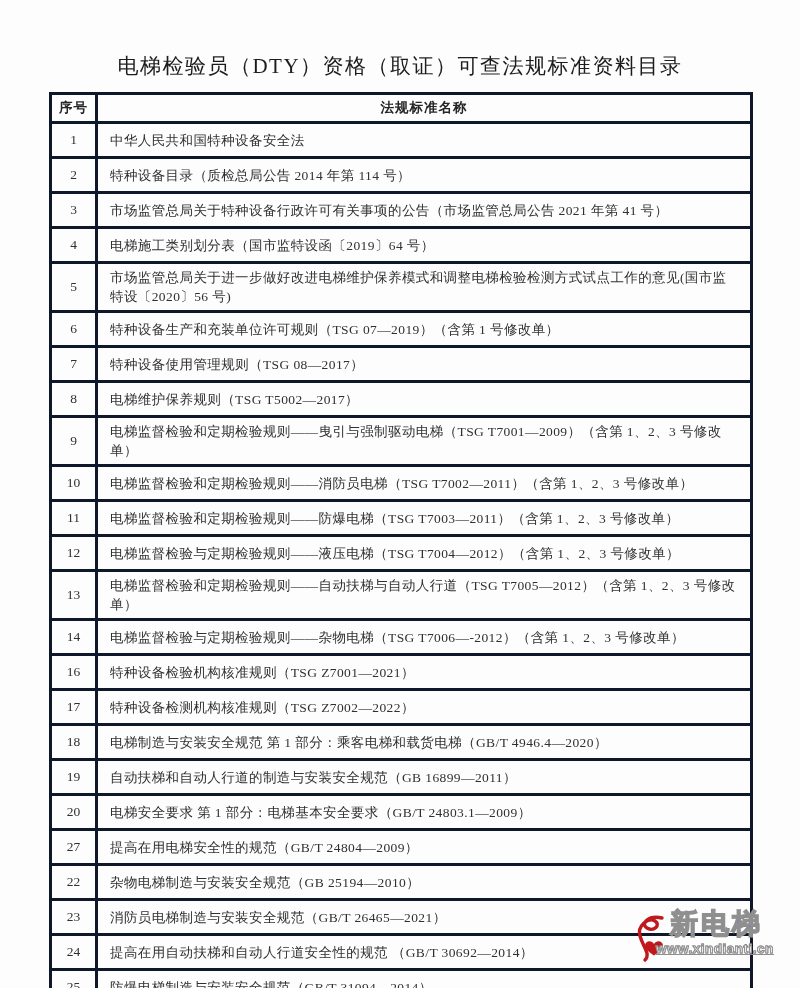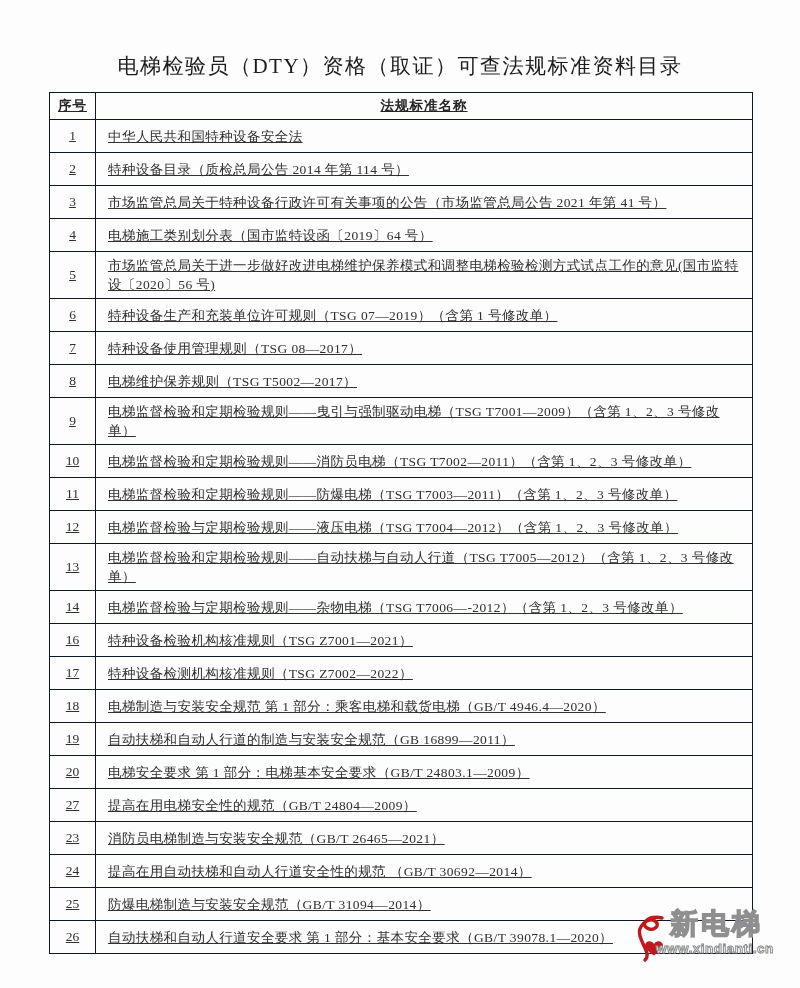--- a/index.html
+++ b/index.html
@@ -29,24 +29,23 @@
   }
   table.doc-table {
     position: absolute;
     left: 49px;
     top: 92px;
     width: 704px;
     border-collapse: collapse;
     table-layout: fixed;
   }
   .doc-table th, .doc-table td {
-    border: 1px solid #0f172a;
+    border: 3px solid #0f172a;
     font-size: 13.5px;
     color: #303030;
-    text-decoration: underline;
   }
   .doc-table col.col-no   { width: 46px; }
   .doc-table th {
     height: 24px;
     font-weight: bold;
     text-align: center;
     color: #262626;
     letter-spacing: 1px;
   }
   .doc-table td.cell-no {
@@ -193,20 +192,24 @@
       </tr>
       <tr>
         <td class="cell-no">20</td>
         <td class="cell-name">电梯安全要求 第 1 部分：电梯基本安全要求（GB/T 24803.1—2009）</td>
       </tr>
       <tr>
         <td class="cell-no">27</td>
         <td class="cell-name">提高在用电梯安全性的规范（GB/T 24804—2009）</td>
       </tr>
       <tr>
+        <td class="cell-no">22</td>
+        <td class="cell-name">杂物电梯制造与安装安全规范（GB 25194—2010）</td>
+      </tr>
+      <tr>
         <td class="cell-no">23</td>
         <td class="cell-name">消防员电梯制造与安装安全规范（GB/T 26465—2021）</td>
       </tr>
       <tr>
         <td class="cell-no">24</td>
         <td class="cell-name">提高在用自动扶梯和自动人行道安全性的规范 （GB/T 30692—2014）</td>
       </tr>
       <tr>
         <td class="cell-no">25</td>
         <td class="cell-name">防爆电梯制造与安装安全规范（GB/T 31094—2014）</td>
@@ -220,15 +223,15 @@
 
 <div class="watermark">
   <span class="wm-icon">
     <svg width="36" height="50" viewBox="0 0 36 50" aria-hidden="true">
       <path d="M30 4 C16 1 8 10 15 14 C22 18 29 11 23 7 C16 3 5 12 8 22 C11 33 19 40 13 46" fill="none" stroke="#c0191c" stroke-width="3.4" stroke-linecap="round"></path>
       <path d="M22 30 c-2.5 -4.5 -9 -3 -9 1.5 c0 4.5 9 10 9 10 c0 0 9 -5.5 9 -10 c0 -4.5 -6.5 -6 -9 -1.5 z" fill="#c0191c"></path>
     </svg>
   </span>
   <span class="wm-texts">
     <span class="wm-brand">新电梯</span>
-    <span class="wm-url" style="display:block;">www.xindianti.cn</span>
+    <span class="wm-url" style="display:block;text-decoration:underline;">www.xindianti.cn</span>
   </span>
 </div>
 
 </body></html>

